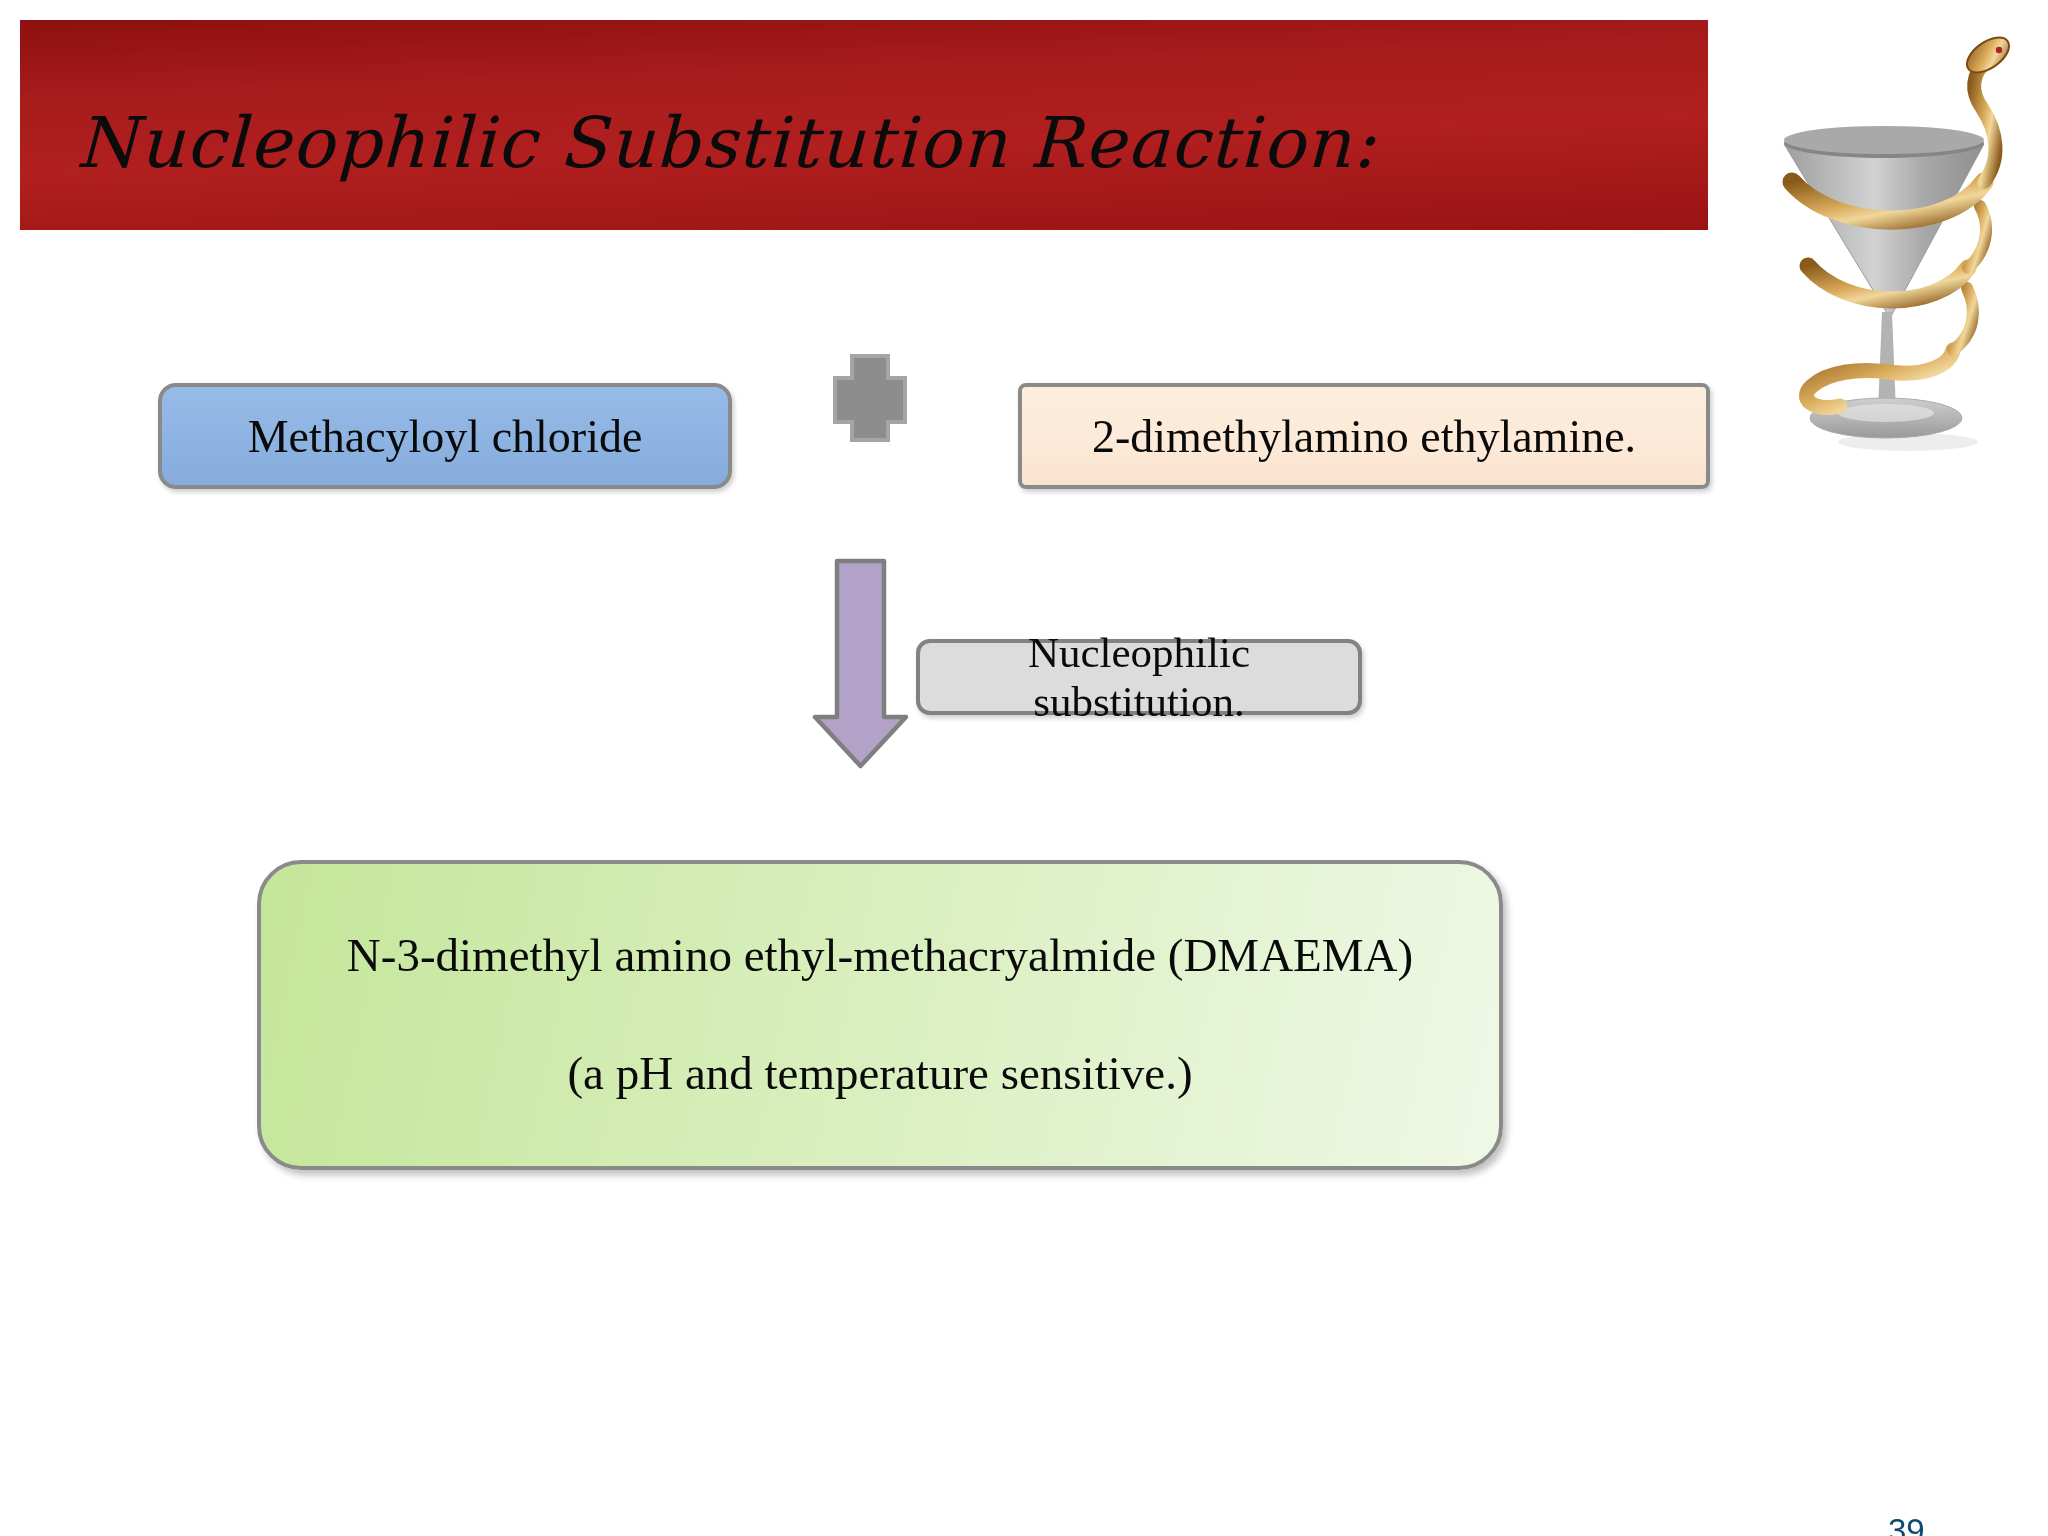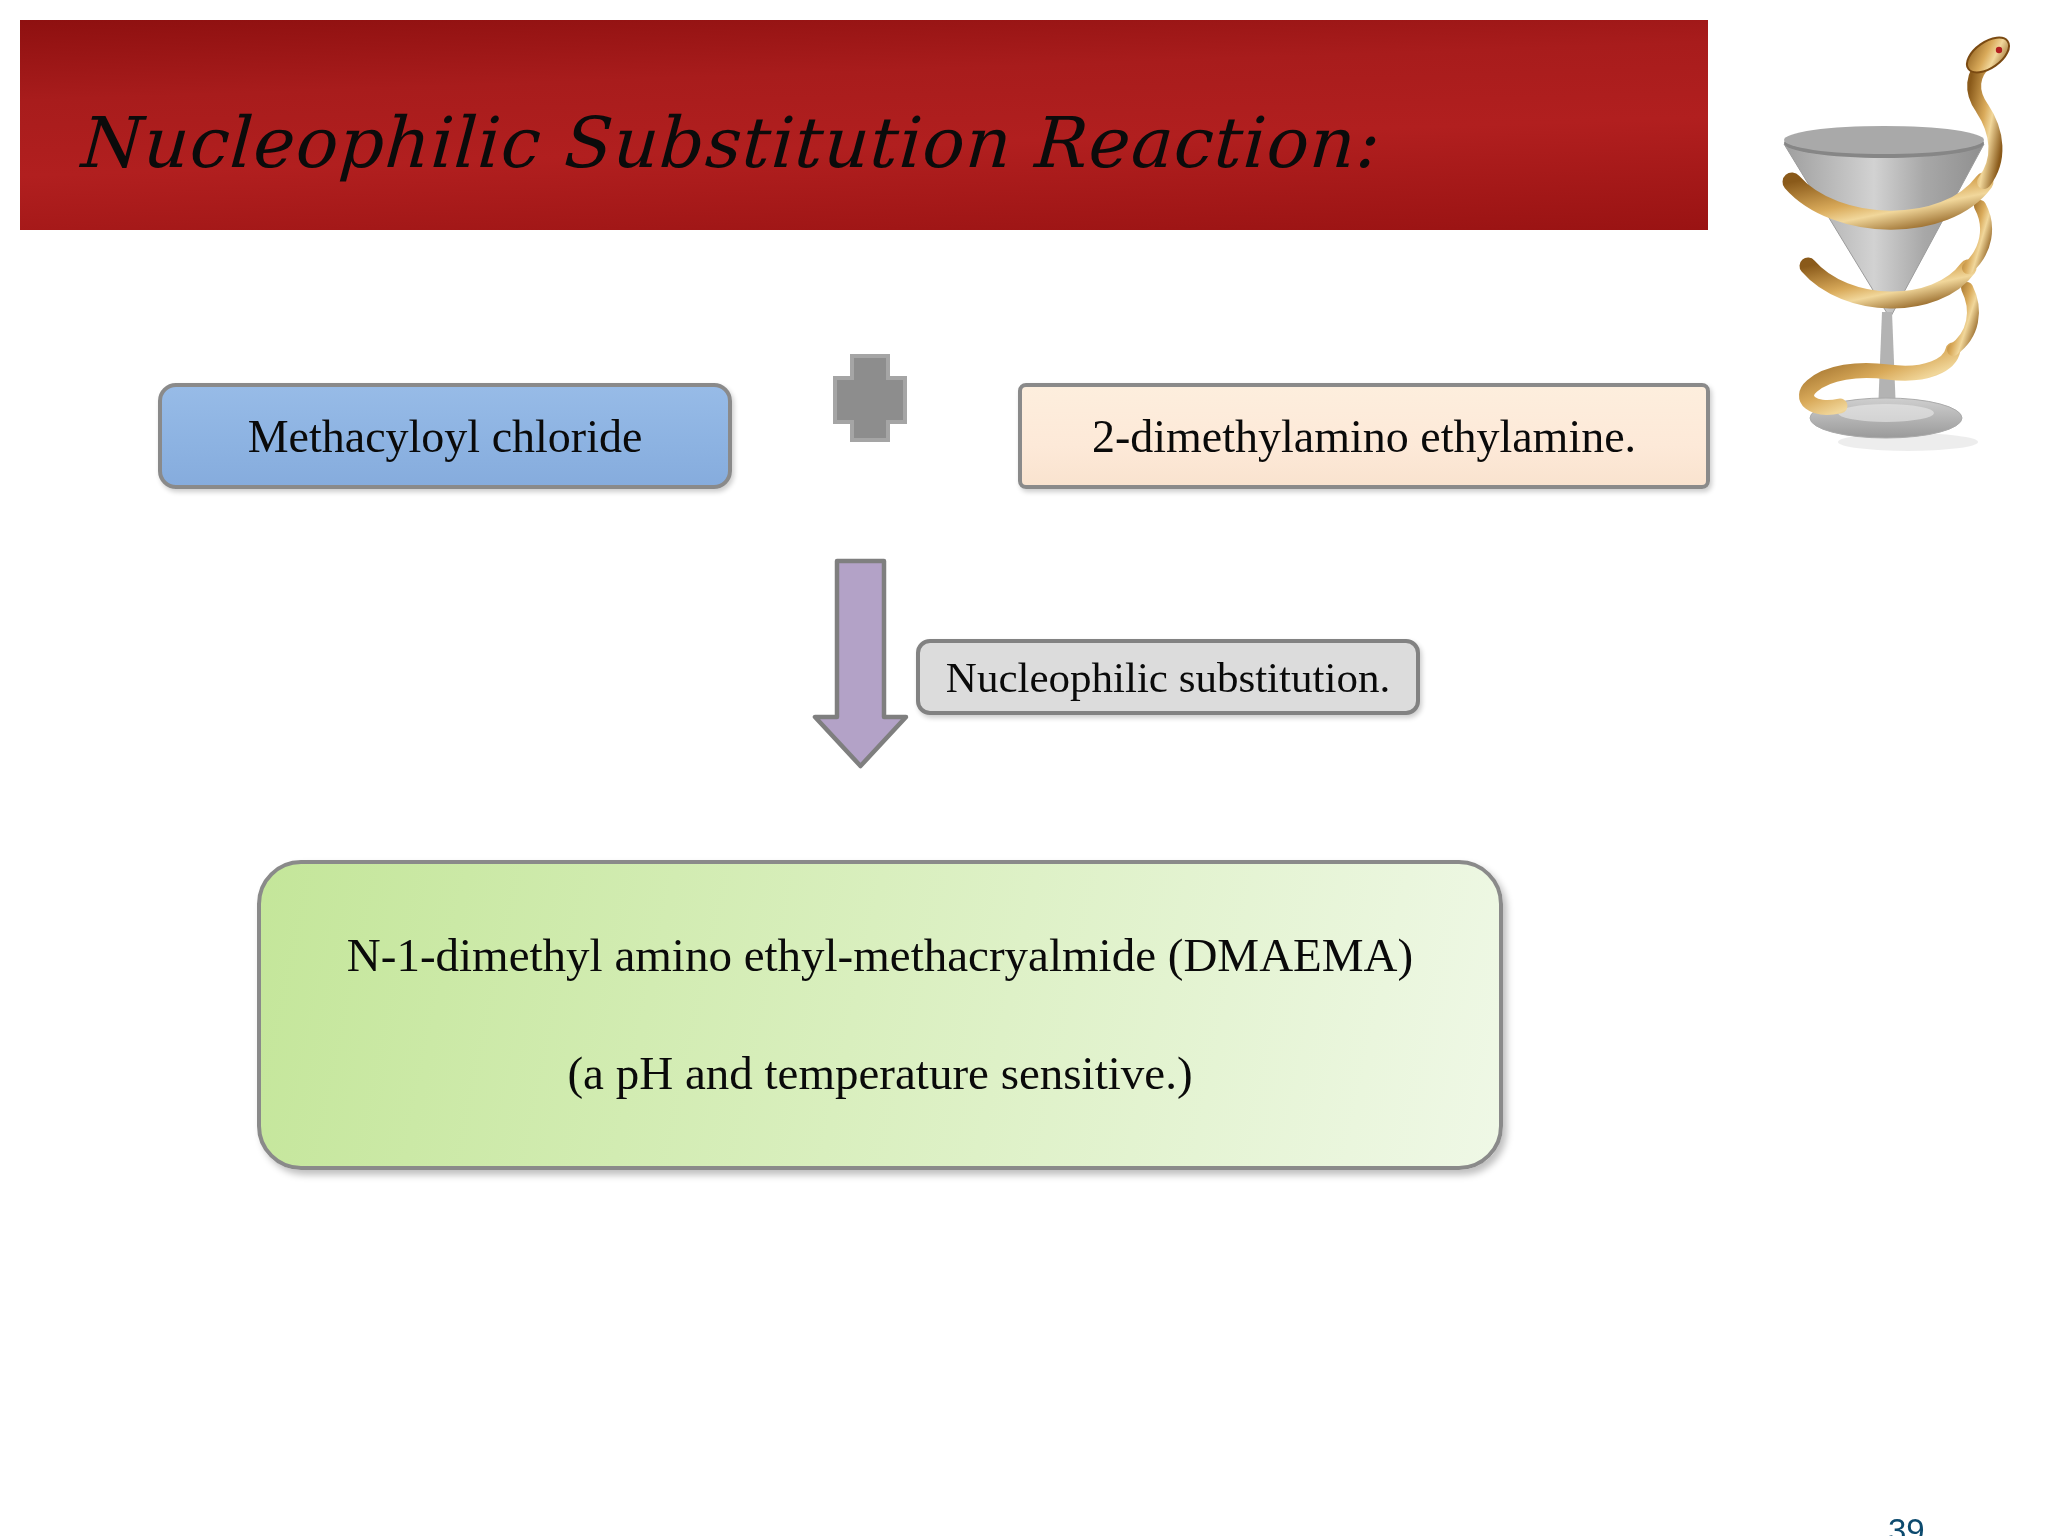--- a/index.html
+++ b/index.html
@@ -32,21 +32,21 @@
     left:158px;top:356px;width:574px;height:106px;border-radius:18px;
     background:linear-gradient(180deg,#97bbe7 0%,#8db3e2 55%,#86acdd 100%);
     font-size:46px;
   }
   #box-right{
     left:1018px;top:356px;width:692px;height:106px;border-radius:8px;
     background:linear-gradient(180deg,#fdeedd 0%,#fde9d8 60%,#f9e3cf 100%);
     font-size:46px;
   }
   #box-process{
-    left:916px;top:612px;width:504px;height:76px;border-radius:14px;
+    left:916px;top:612px;width:446px;height:76px;border-radius:14px;
     background:#dcdcdc;border-color:#828282;font-size:43px;
   }
   #box-product{
     left:257px;top:833px;width:1246px;height:310px;border-radius:44px;
     background:linear-gradient(102deg,#c4e69a 0%,#d9efbe 48%,#eff8e6 100%);
     font-size:47px;flex-direction:column;gap:66px;
     box-shadow:4px 5px 7px rgba(0,0,0,0.25);
   }
   #box-product .pline{line-height:1.1;}
   
@@ -123,19 +123,19 @@
 
   <svg class="abs" style="left:812px;top:558px" width="97" height="212" viewBox="0 0 97 212">
     <polygon points="25,3 72,3 72,159 94,159 48.5,208 3,159 25,159" fill="#b3a2c7" stroke="#7f7f7f" stroke-width="4.5" stroke-linejoin="round"></polygon>
   </svg>
 
   <div id="box-process" class="dbox">
     <span>Nucleophilic substitution.</span>
   </div>
 
   <div id="box-product" class="dbox">
-    <div class="pline">N-1-dimethyl amino ethyl-methacryalmide (DMAEMA)</div>
+    <div class="pline">N-3-dimethyl amino ethyl-methacryalmide (DMAEMA)</div>
     <div class="pline">(a pH and temperature sensitive.)</div>
   </div>
 
   <div id="page-number">39</div>
 
 </div>
 
 </body></html>

